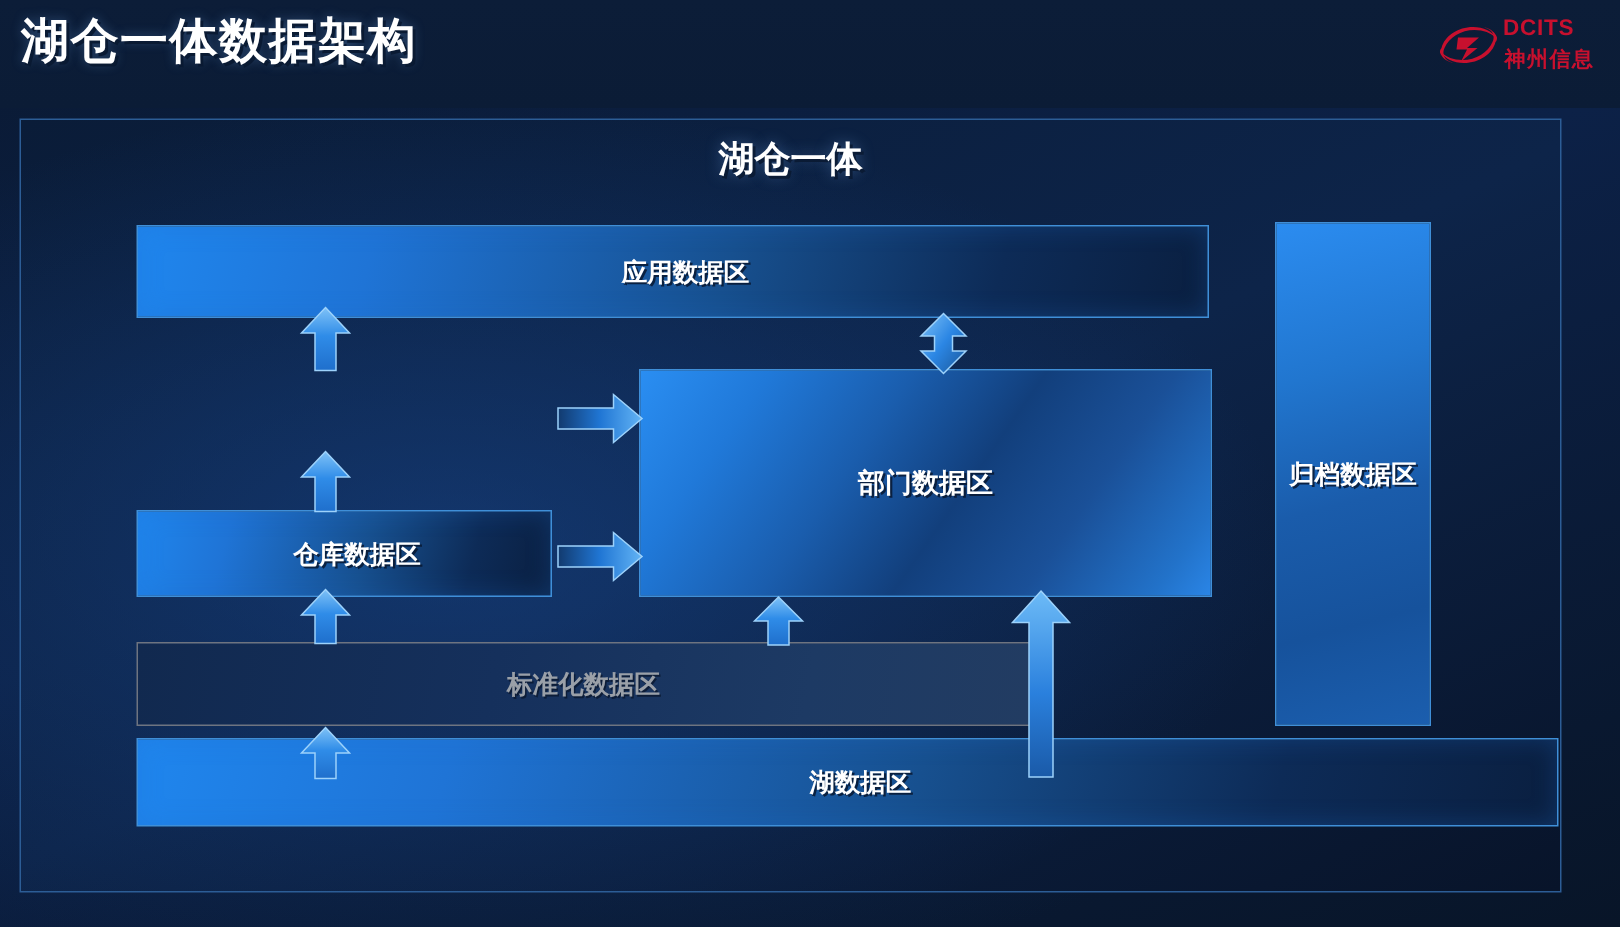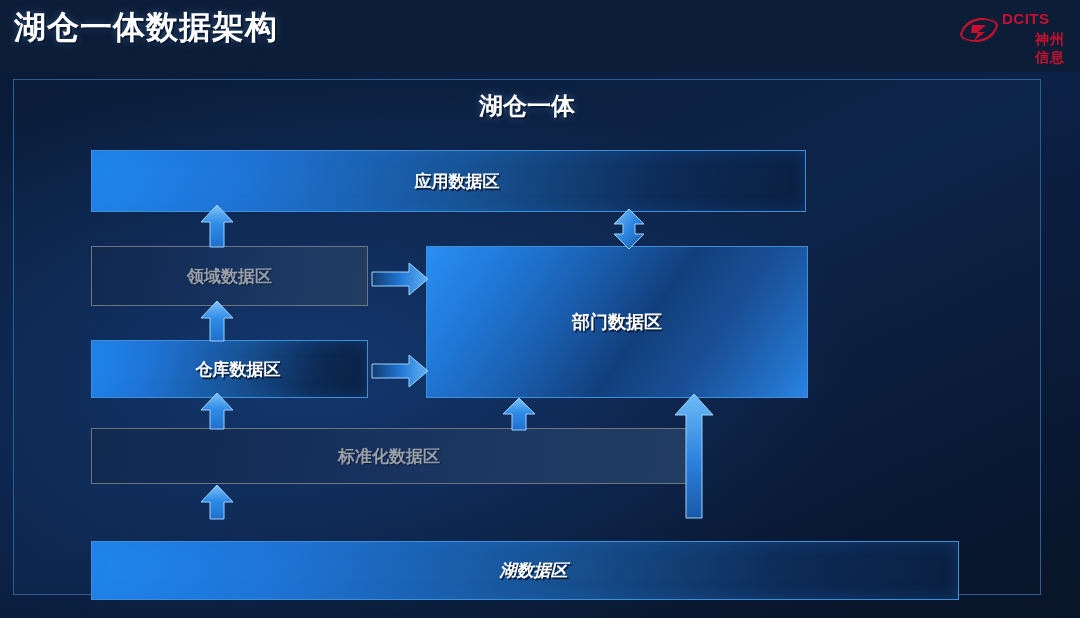--- a/index.html
+++ b/index.html
@@ -41,21 +41,20 @@
   }
   #logo .wordmark{
     position:absolute; left:44px; top:1px;
     font-size:15px; font-weight:bold; color:#c8102e;
     letter-spacing:.5px; font-family:"Liberation Sans",sans-serif;
   }
   #logo .cnmark{
     position:absolute; left:45px; top:22px;
     font-size:14px; font-weight:bold; color:#c8102e;
     letter-spacing:1px;
-    margin-left:32px;
   }
 
   
   #panel{
     position:absolute; left:13px; top:79px; width:1028px; height:516px;
     border:1px solid #2c5d96;
     background:
       radial-gradient(ellipse 75% 80% at 28% 55%, rgba(24,70,140,.55) 0%, rgba(12,38,80,0) 72%),
       linear-gradient(155deg,#0a1c38 0%,#0d2449 50%,#08142a 100%);
   }
@@ -138,40 +137,40 @@
   </div>
 
   <div id="panel">
 
     <div id="panel-title" class="nosel">湖仓一体</div>
 
     <div class="zone active nosel" style="left:77px; top:70px; width:715px; height:62px;">
       <span class="lbl">应用数据区</span>
     </div>
 
-    <div class="zone muted nosel" style="left:77px; top:166px; width:277px; height:60px;">
-      <span class="lbl">领域数据区</span>
-    </div>
 
     <div class="zone active nosel" style="left:77px; top:260px; width:277px; height:58px;">
       <span class="lbl">仓库数据区</span>
     </div>
 
     <div class="zone muted nosel" style="left:77px; top:348px; width:596px; height:56px;">
       <span class="lbl">标准化数据区</span>
     </div>
 
-    <div class="zone active nosel" style="left:77px; top:461px; width:868px; height:59px;font-style:italic;">
+    <div class="zone active nosel" style="left:77px; top:412px; width:948px; height:59px;">
       <span class="lbl">湖数据区</span>
     </div>
 
     <div class="zone block nosel" style="left:412px; top:166px; width:382px; height:152px; font-size:18px;">
       <span class="lbl">部门数据区</span>
     </div>
 
+    <div class="zone tall nosel" style="left:836px; top:68px; width:104px; height:336px;">
+      <span class="lbl">归档数据区</span>
+    </div>
 
     <div class="arrow" style="left:185px; top:124px;">
       <svg width="36" height="44" viewBox="0 0 36 44">
         <defs>
           <linearGradient id="agU1" x1="0" y1="1" x2="0" y2="0">
             <stop offset="0" stop-color="#1f6fcc"></stop>
             <stop offset=".55" stop-color="#2f8ce8"></stop>
             <stop offset="1" stop-color="#7fc2f7"></stop>
           </linearGradient>
         </defs>

